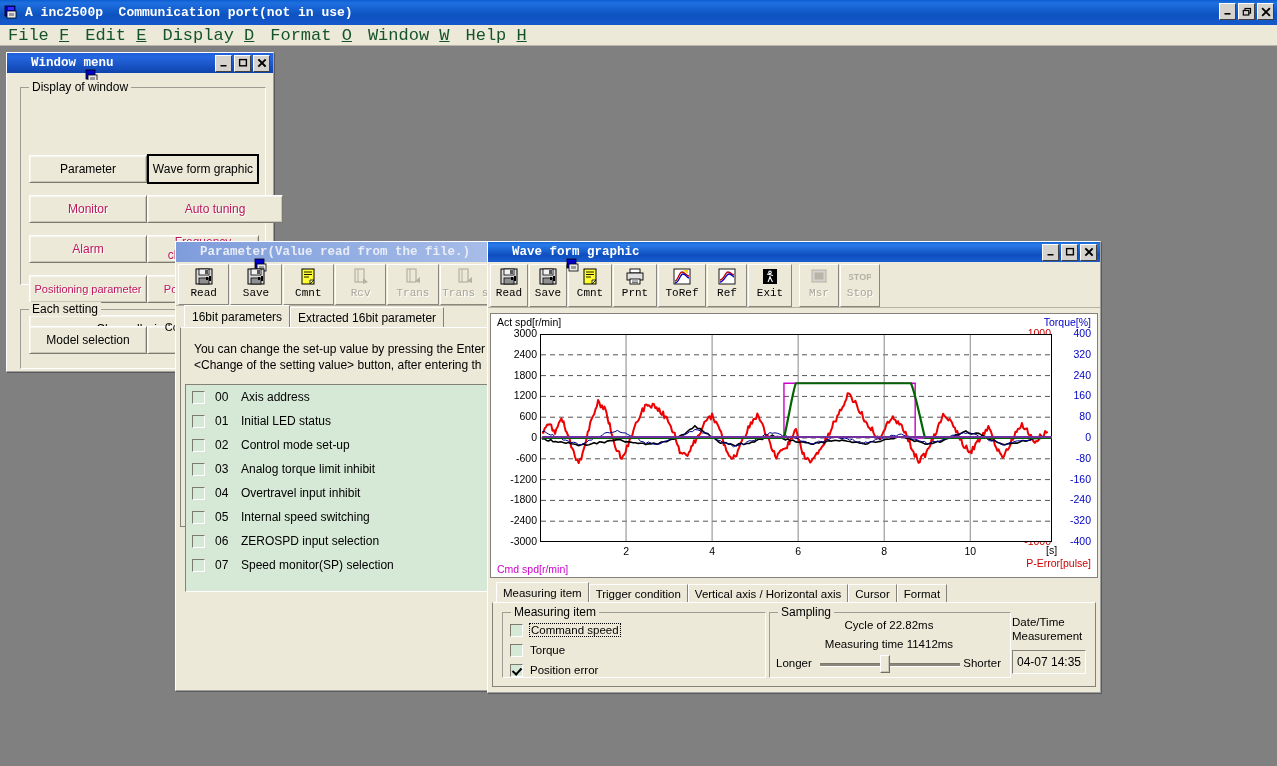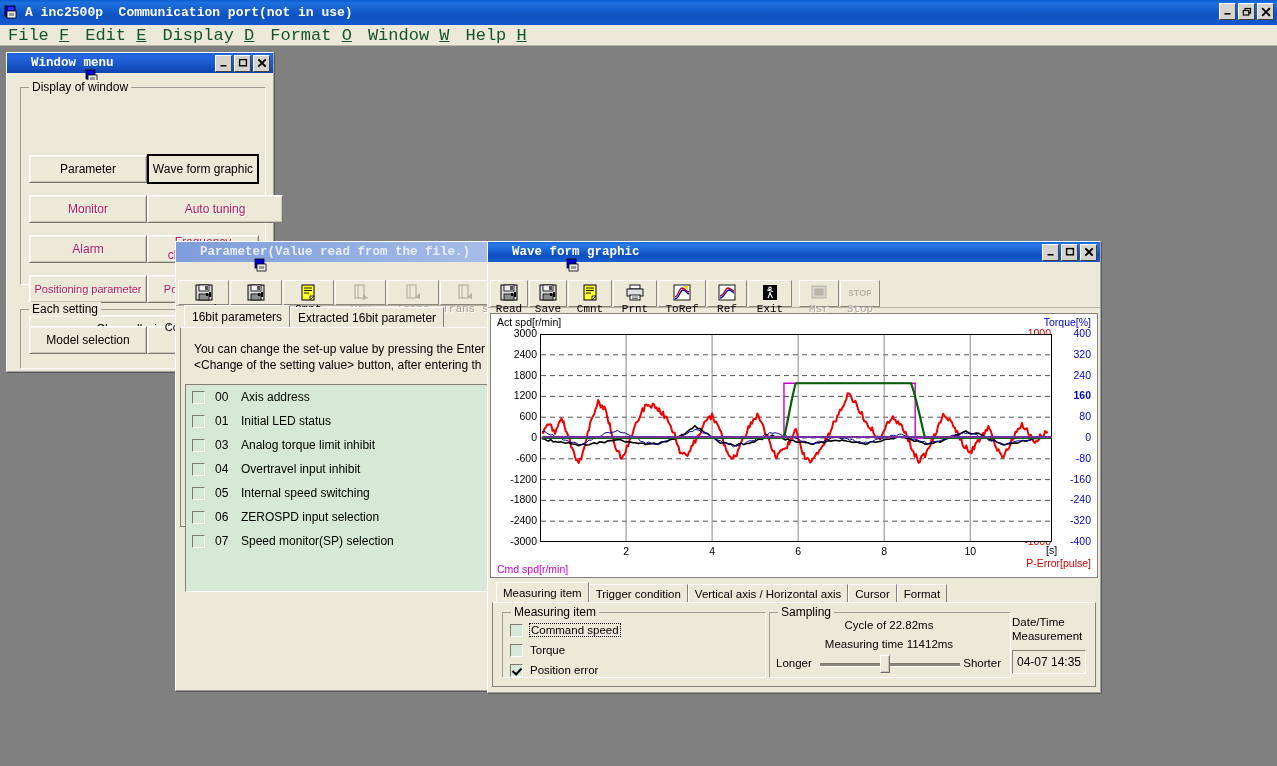--- a/index.html
+++ b/index.html
@@ -117,21 +117,20 @@
     padding: 2px 2px 0 2px; box-sizing: border-box;
     border-bottom: 1px solid #b5b1a5;
   }
   .tbtn {
     width: 54px; display: flex; flex-direction: column; align-items: center;
     justify-content: flex-start; padding-top: 2px; box-sizing: border-box;
     border: 1px solid transparent; margin-right: 1px;
   }
   .tbtn.framed {
     border-color: #ffffff #8a867a #8a867a #ffffff;
-    margin-top: 16px;
   }
   .tbtn .tlabel {
     font-family: "Liberation Mono","DejaVu Sans Mono", monospace;
     font-size: 11px; color: #000; margin-top: 1px; white-space: nowrap;
   }
   .tbtn.dis .tlabel { color: #a9a59a; text-shadow: 1px 1px 0 #fff; }
   .tbtn .ticonbox { width: 22px; height: 19px; position: relative; }
 
   
   .tabstrip { display: flex; align-items: flex-end; height: 22px; padding-left: 4px; }
@@ -438,20 +437,25 @@
             <span class="lv-no">00</span>
             <span class="lv-title">Axis address</span>
           </div>
           <div class="lv-row">
             <span class="lv-cb"></span>
             <span class="lv-no">01</span>
             <span class="lv-title">Initial LED status</span>
           </div>
           <div class="lv-row">
             <span class="lv-cb"></span>
+            <span class="lv-no">02</span>
+            <span class="lv-title">Control mode set-up</span>
+          </div>
+          <div class="lv-row">
+            <span class="lv-cb"></span>
             <span class="lv-no">03</span>
             <span class="lv-title">Analog torque limit inhibit</span>
           </div>
           <div class="lv-row">
             <span class="lv-cb"></span>
             <span class="lv-no">04</span>
             <span class="lv-title">Overtravel input inhibit</span>
           </div>
           <div class="lv-row">
             <span class="lv-cb"></span>
@@ -629,21 +633,21 @@
             <span class="axlbl ytick-red" style="left: 524px; top: 158.6px; width: 36px; text-align: right;">-400</span>
             <span class="axlbl ytick-red" style="left: 524px; top: 179.4px; width: 36px; text-align: right;">-600</span>
             <span class="axlbl ytick-red" style="left: 524px; top: 200.2px; width: 36px; text-align: right;">-800</span>
             <span class="axlbl ytick-red" style="left: 524px; top: 221px; width: 36px; text-align: right;">-1000</span>
           </div>
 
         <div id="yticks-blue">
             <span class="axlbl ytick-blue" style="left: 566px; top: 13px; width: 34px; text-align: right;">400</span>
             <span class="axlbl ytick-blue" style="left: 566px; top: 33.8px; width: 34px; text-align: right;">320</span>
             <span class="axlbl ytick-blue" style="left: 566px; top: 54.6px; width: 34px; text-align: right;">240</span>
-            <span class="axlbl ytick-blue" style="left: 566px; top: 75.4px; width: 34px; text-align: right; font-weight: bold;">160</span>
+            <span class="axlbl ytick-blue" style="left: 566px; top: 75.4px; width: 34px; text-align: right;">160</span>
             <span class="axlbl ytick-blue" style="left: 566px; top: 96.2px; width: 34px; text-align: right;">80</span>
             <span class="axlbl ytick-blue" style="left: 566px; top: 117px; width: 34px; text-align: right;">0</span>
             <span class="axlbl ytick-blue" style="left: 566px; top: 137.8px; width: 34px; text-align: right;">-80</span>
             <span class="axlbl ytick-blue" style="left: 566px; top: 158.6px; width: 34px; text-align: right;">-160</span>
             <span class="axlbl ytick-blue" style="left: 566px; top: 179.4px; width: 34px; text-align: right;">-240</span>
             <span class="axlbl ytick-blue" style="left: 566px; top: 200.2px; width: 34px; text-align: right;">-320</span>
             <span class="axlbl ytick-blue" style="left: 566px; top: 221px; width: 34px; text-align: right;">-400</span>
           </div>
 
         <div id="xticks">

